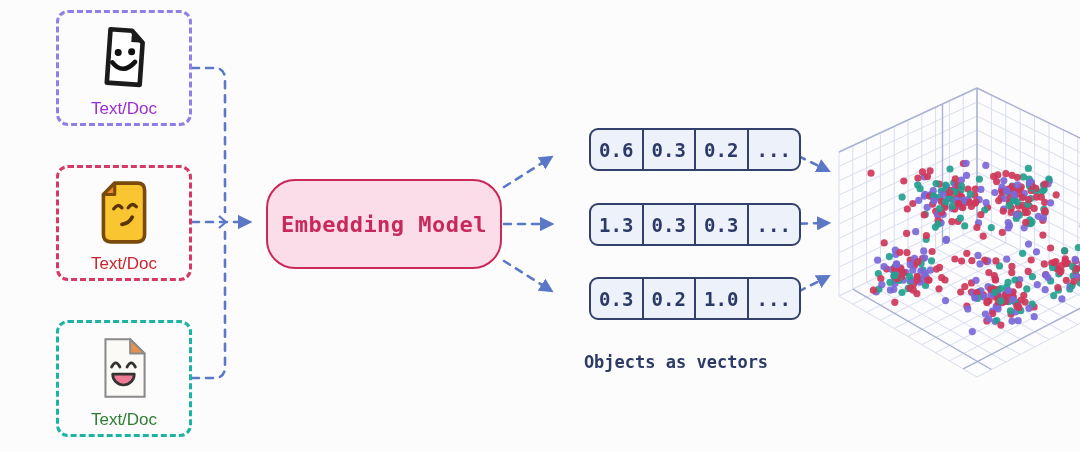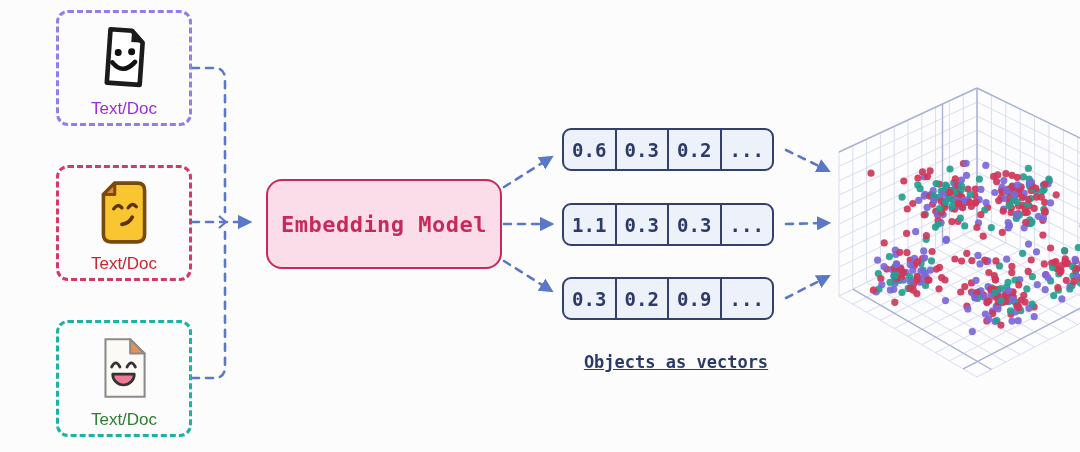--- a/index.html
+++ b/index.html
@@ -18,36 +18,36 @@
            display:flex;flex-direction:column;align-items:center;justify-content:flex-end;
            padding-bottom:3px;background:transparent;}
   #doc-0{top:10px;height:116px;}
   #doc-1{top:165px;height:116px;}
   #doc-2{top:320px;height:117px;}
   .doc-icon{flex:1;display:flex;align-items:center;justify-content:center;padding-top:4px;}
   .doc-label{font-size:17px;line-height:22px;}
 
   
   .embed-box{position:absolute;left:222px;top:179px;width:236px;height:90px;box-sizing:border-box;
-             background:var(--embed-bg);border:2.5px solid var(--embed-border);border-radius:16px;
+             background:var(--embed-bg);border:2.5px solid var(--embed-border);border-radius:29px;
              display:flex;align-items:center;justify-content:center;
              color:var(--embed-text);font:700 22px "DejaVu Sans Mono",monospace;letter-spacing:.5px;}
 
   
-  .vec-row{position:absolute;left:518px;width:212px;height:43px;box-sizing:border-box;
+  .vec-row{position:absolute;left:545px;width:212px;height:43px;box-sizing:border-box;
            display:flex;background:var(--cell-bg);border:2.5px solid var(--cell-border);
            border-radius:9px;overflow:hidden;}
   #vec-0{top:128px;} #vec-1{top:203px;} #vec-2{top:277px;}
   .vec-cell{flex:1;display:flex;align-items:center;justify-content:center;
             font:700 19px "DejaVu Sans Mono",monospace;color:var(--cell-text);
             border-left:2.5px solid var(--cell-border);}
   .vec-cell:first-child{border-left:none;}
 
   .caption{position:absolute;left:516px;top:352px;width:232px;text-align:center;
-           font:700 17px "DejaVu Sans Mono",monospace;color:var(--cell-text);text-decoration:underline;}
+           font:700 17px "DejaVu Sans Mono",monospace;color:var(--cell-text);}
 
   
   .grid-light{stroke:var(--grid-light);stroke-width:1;fill:none;}
   .grid-dark{stroke:var(--grid-dark);stroke-width:1.4;fill:none;}
   .wall{fill:var(--wall-fill);}
 </style>
 </head>
 <body>
 
 <div class="stage">
@@ -678,26 +678,26 @@
     <span>Embedding Model</span>
   </div>
 
   <div class="vec-row" id="vec-0">
     <div class="vec-cell">0.6</div>
     <div class="vec-cell">0.3</div>
     <div class="vec-cell">0.2</div>
     <div class="vec-cell">...</div>
   </div>
   <div class="vec-row" id="vec-1">
-    <div class="vec-cell">1.1</div>
+    <div class="vec-cell">1.3</div>
     <div class="vec-cell">0.3</div>
     <div class="vec-cell">0.3</div>
     <div class="vec-cell">...</div>
   </div>
   <div class="vec-row" id="vec-2">
     <div class="vec-cell">0.3</div>
     <div class="vec-cell">0.2</div>
-    <div class="vec-cell">0.9</div>
+    <div class="vec-cell">1.0</div>
     <div class="vec-cell">...</div>
   </div>
 
   <div class="caption">Objects as vectors</div>
 </div>
 
 </body></html>

